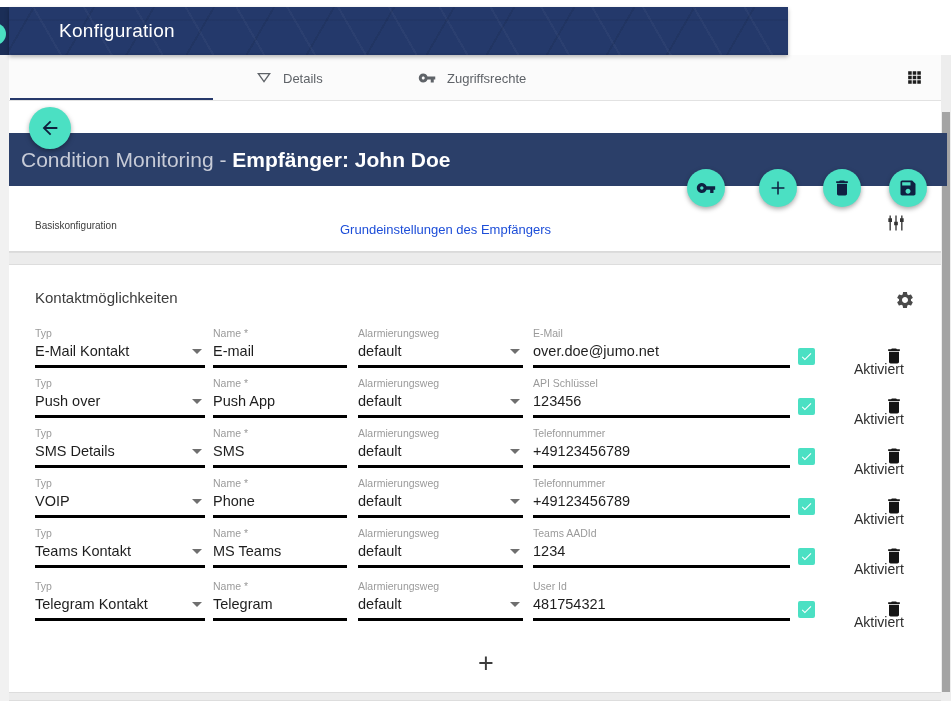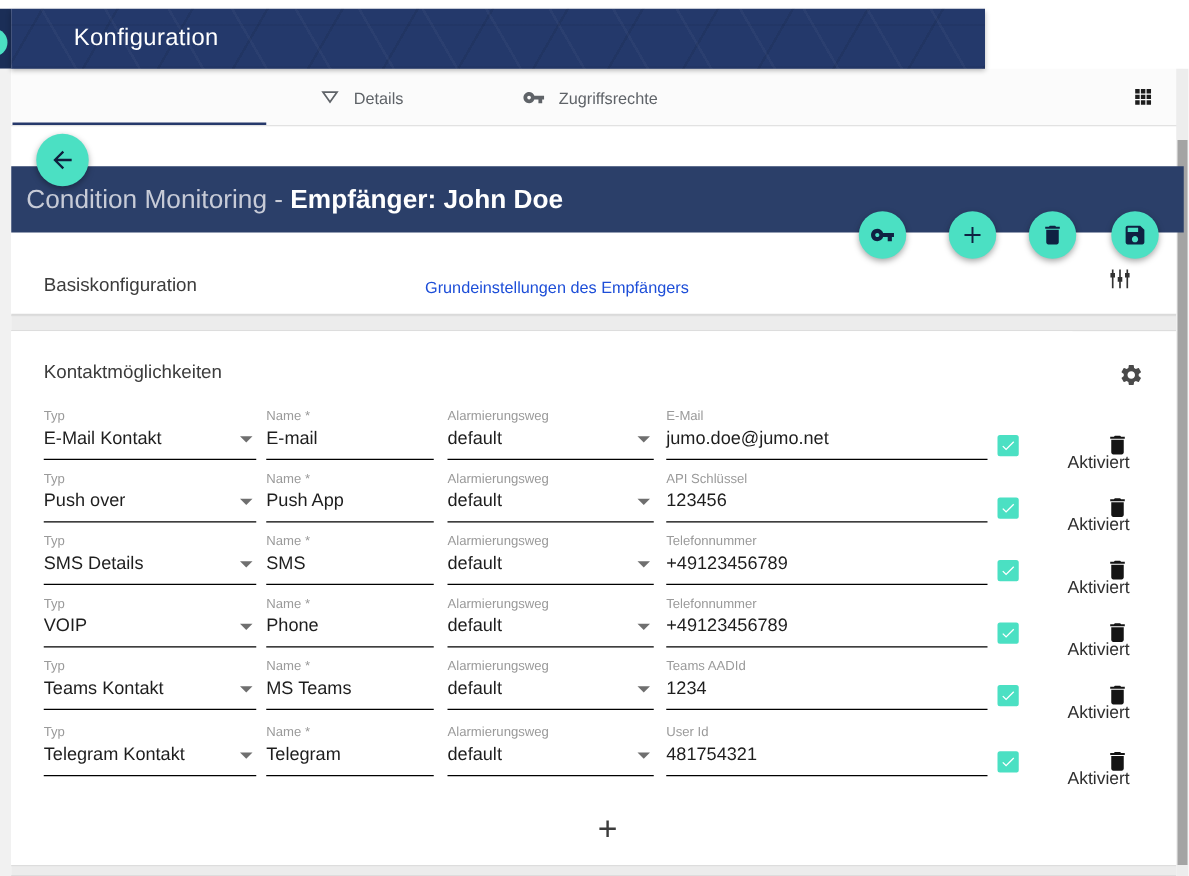--- a/index.html
+++ b/index.html
@@ -43,35 +43,35 @@
     box-shadow:0 2px 5px rgba(0,0,0,0.35); cursor:pointer; z-index:6; color:#0f2142; }
   .fab-back { left:29px; top:107px; width:42px; height:42px; z-index:7; }
   .fab-sm { width:38px; height:38px; top:169px; }
   .fab-key { left:687px; }
   .fab-add { left:759px; }
   .fab-del { left:823px; }
   .fab-save { left:889px; }
 
   
   .basis { position:absolute; left:9px; top:186px; width:932px; height:66px; background:#ffffff; border-bottom:1px solid #dadada; z-index:1; }
-  .basis-label { position:absolute; left:26px; top:34px; font-size:15px; color:#3c3c3c; }
+  .basis-label { position:absolute; left:26px; top:34px; font-size:10px; color:#3c3c3c; }
   .basis-desc { position:absolute; left:331px; top:36px; font-size:13px; color:#1d4ed8; }
   .basis-tune { position:absolute; left:877px; top:27px; width:20px; height:20px; color:#333333; cursor:pointer; }
 
   .gap { position:absolute; left:9px; width:932px; background:#ececec; box-shadow:inset 0 1px 0 #dddddd, inset 0 -1px 0 #dddddd; }
   .gap1 { top:252px; height:13px; }
   .gap2 { top:692px; height:9px; }
 
   
   .card { position:absolute; left:9px; top:265px; width:849px; height:427px; background:#ffffff; }
   .card-title { position:absolute; left:26px; top:24px; font-size:15px; color:#3c3c3c; }
   .card-gear { position:absolute; left:886px; top:25px; width:20px; height:20px; color:#4a4a4a; cursor:pointer; }
 
   .crow { position:absolute; left:0; width:932px; height:48px; }
-  .field { position:absolute; height:43px; border-bottom:1px solid #000000; }
+  .field { position:absolute; height:43px; border-bottom:3px solid #000000; }
   .field .flabel { position:absolute; left:0; top:2px; font-size:10.5px; color:#9a9a9a; white-space:nowrap; }
   .field .fvalue { position:absolute; left:0; top:18px; font-size:14.5px; color:#1e1e1e; white-space:nowrap; }
   .f-typ { left:26px; width:170px; }
   .f-name { left:204px; width:134px; }
   .f-alarm { left:349px; width:165px; }
   .f-value { left:524px; width:257px; }
   .dd-arrow { position:absolute; right:3px; top:24px; width:0; height:0; border-left:5px solid transparent; border-right:5px solid transparent; border-top:5px solid #6f6f6f; }
 
   .checkbox { position:absolute; left:789px; top:23px; width:17px; height:17px; border-radius:2px; background:#ffffff; border:2px solid #9a9a9a; cursor:pointer; display:flex; align-items:center; justify-content:center; }
   .checkbox.checked { background:#4be0c3; border-color:#4be0c3; }
@@ -198,21 +198,21 @@
       <span class="flabel">Name *</span>
       <span class="fvalue">E-mail</span>
     </div>
     <div class="field f-alarm">
       <span class="flabel">Alarmierungsweg</span>
       <span class="fvalue">default</span>
       <span class="dd-arrow"></span>
     </div>
     <div class="field f-value">
       <span class="flabel">E-Mail</span>
-      <span class="fvalue">jumo.doe@jumo.net</span>
+      <span class="fvalue">over.doe@jumo.net</span>
     </div>
     <div class="checkbox checked">
       <svg viewBox="0 0 24 24" fill="currentColor">
               <path d="M9 16.2L4.8 12l-1.4 1.4L9 19 21 7l-1.4-1.4z"></path>
             </svg>
     </div>
     <span class="act-label">Aktiviert</span>
     <div class="row-trash">
       <svg viewBox="0 0 24 24" width="20" height="20" fill="currentColor">
               <path d="M6 19c0 1.1.9 2 2 2h8c1.1 0 2-.9 2-2V7H6v12zM19 4h-3.5l-1-1h-5l-1 1H5v2h14V4z"></path>

